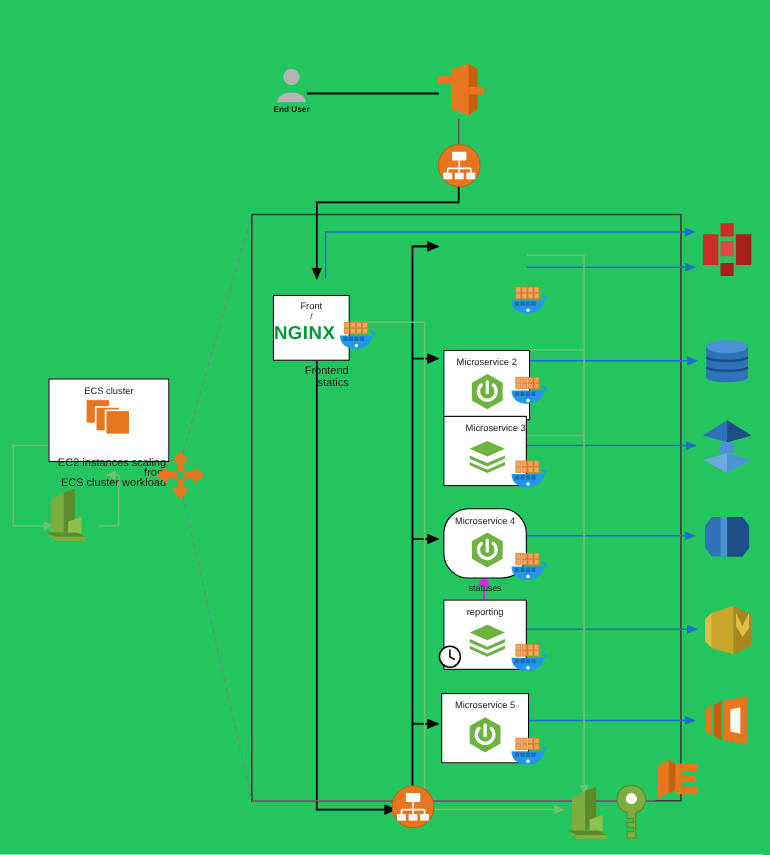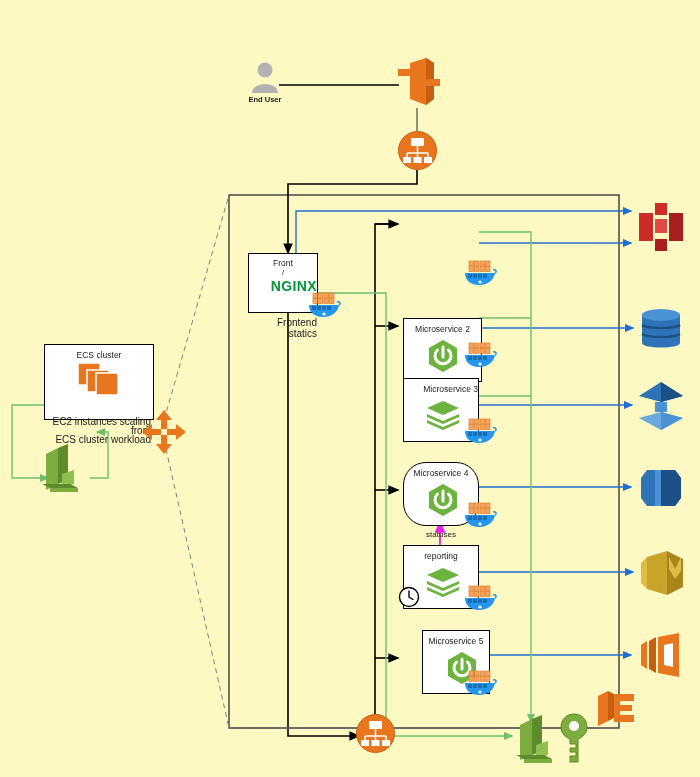--- a/index.html
+++ b/index.html
@@ -1,22 +1,22 @@
 <!DOCTYPE html>
 <html><head>
 <meta charset="utf-8">
 <style>
   html,body{margin:0;padding:0;background:#ffffff;}
   body{font-family:"Liberation Sans",sans-serif;}
-  #canvas{position:relative;width:700px;height:777px;background:#fef9c3;overflow:hidden;}
+  #canvas{position:relative;width:700px;height:777px;background:#22c55e;overflow:hidden;}
   svg.layer{position:absolute;left:0;top:0;width:700px;height:777px;overflow:visible;}
   .box{position:absolute;background:#ffffff;border:1.6px solid #000000;box-sizing:border-box;}
   .box-title{position:absolute;left:0;right:0;text-align:center;font-size:8.5px;color:#1a1a1a;}
   .lbl{position:absolute;font-size:8px;color:#1a1a1a;text-align:center;}
-  .nginx{font-size:14px;font-weight:bold;color:#009639;letter-spacing:.4px;text-align:right;}
+  .nginx{font-size:17px;font-weight:bold;color:#009639;letter-spacing:.4px;text-align:left;}
   .sub{font-size:10px;color:#1a1a1a;text-align:right;margin-top:20px;}
   .glyph{position:absolute;}
 </style>
 </head>
 <body>
 
 <div id="canvas">
 
   <svg class="layer">
     <defs>
@@ -143,21 +143,21 @@
   <div class="glyph" style="left:34px;top:440px;">
     <svg width="56" height="56" viewBox="0 0 56 56">
       <path d="M12 14 L24 8 L24 44 L12 50 Z" fill="#7cad3e"></path>
       <path d="M24 8 L34 4 L34 40 L24 44 Z" fill="#5d8a2a"></path>
       <path d="M28 34 L40 30 L40 44 L28 48 Z" fill="#8fbf4e"></path>
       <path d="M8 44 L36 44 L44 48 L16 48 Z" fill="#5d8a2a"></path>
       <path d="M16 48 L44 48 L44 52 L16 52 Z" fill="#7cad3e"></path>
     </svg>
   </div>
 
-  <div class="box" style="left:248px;top:253px;width:70px;height:60px;">
+  <div class="box" style="left:248px;top:268px;width:70px;height:60px;">
     <div class="box-title" style="top:4px;">Front</div>
     <div class="box-title" style="top:14px;font-size:7.5px;">/</div>
     <div class="nginx" style="position:absolute;left:0;right:0;top:24px;">NGINX</div>
     <div class="sub" style="position:absolute;left:0;right:0;top:43px;">Frontend statics</div>
   </div>
   <div class="glyph" style="left:307px;top:291px;">
     <svg width="34" height="28" viewBox="0 0 34 28">
       <g fill="#f7a35c" stroke="#d98030" stroke-width="0.7">
         <rect x="6" y="2" width="4.5" height="5"></rect>
           <rect x="11.5" y="2" width="4.5" height="5"></rect>
@@ -340,21 +340,21 @@
         <rect x="5" y="15" width="4" height="4"></rect>
           <rect x="10" y="15" width="4" height="4"></rect>
         <rect x="15" y="15" width="4" height="4"></rect>
           <rect x="20" y="15" width="4" height="4"></rect>
       </g>
       <circle cx="17" cy="23" r="1.6" fill="#fff"></circle>
       <path d="M30 11 C33 10 34 13 32 14" fill="none" stroke="#2496ed" stroke-width="1.6"></path>
     </svg>
   </div>
 
-  <div class="box" style="left:422px;top:630px;width:68px;height:64px;">
+  <div class="box" style="left:401px;top:630px;width:80px;height:64px;">
     <div class="box-title" style="top:5px;">Microservice 5</div>
     <div class="glyph" style="left:23px;top:20px;">
       <svg width="32" height="34" viewBox="0 0 32 34">
         <path d="M16 1 L30 9 L30 25 L16 33 L2 25 L2 9 Z" fill="#6db33f"></path>
         <path d="M16 8 L16 18" stroke="#fff" stroke-width="3" stroke-linecap="round"></path>
         <path d="M10.5 11 A8 8 0 1 0 21.5 11" stroke="#fff" stroke-width="3" fill="none" stroke-linecap="round"></path>
       </svg>
     </div>
   </div>
   <div class="glyph" style="left:463px;top:669px;">

